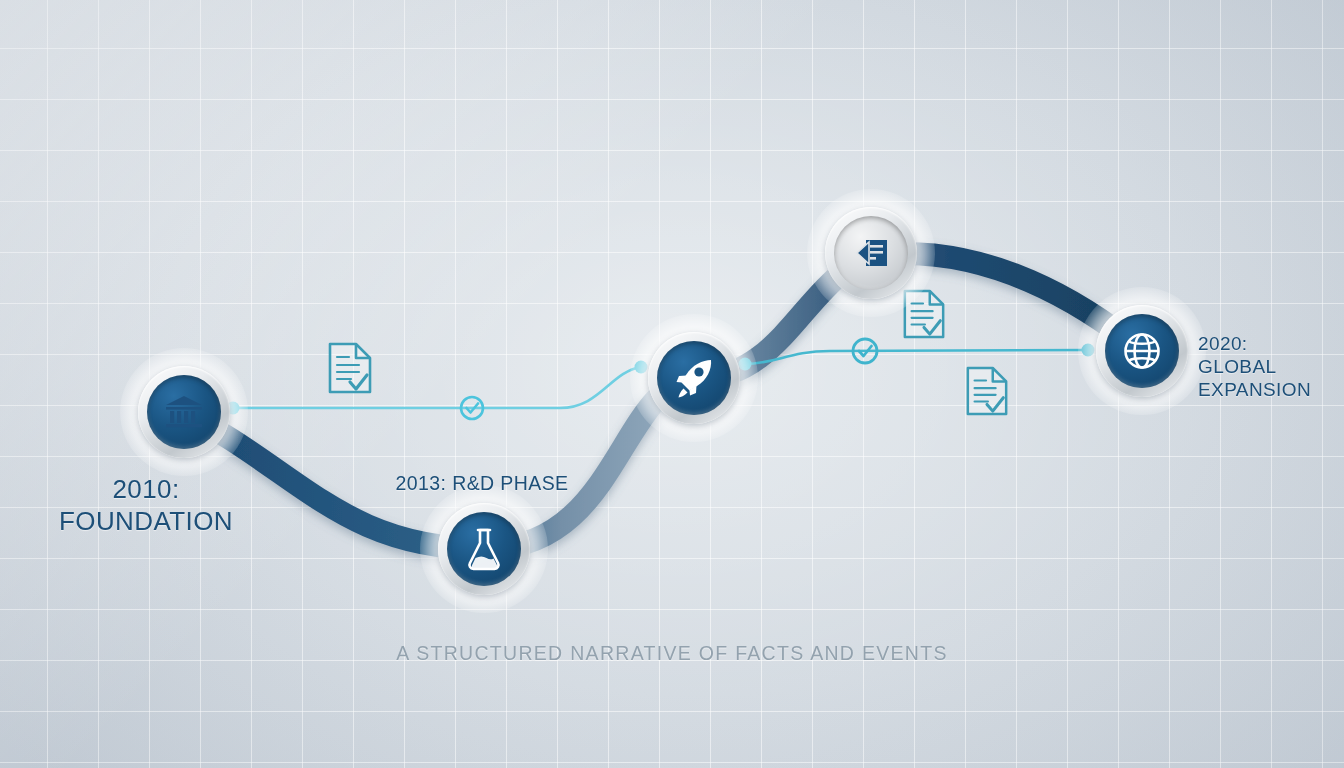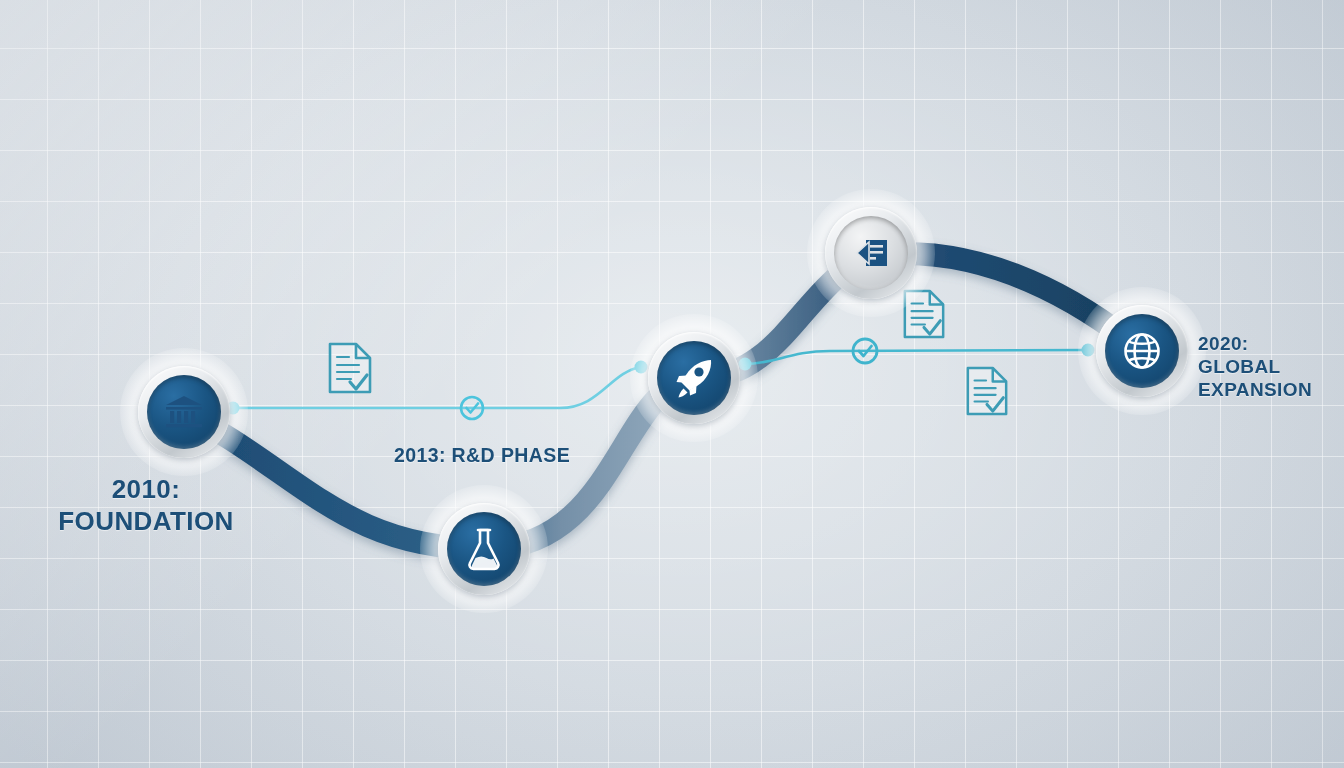--- a/index.html
+++ b/index.html
@@ -98,21 +98,21 @@
   
   .docicon {
     position: absolute;
     transform: translate(-50%, -50%);
   }
 
   
   .label {
     position: absolute;
     color: #1d4f78;
-    font-weight: bold;
+    font-weight: normal;
     letter-spacing: 0.4px;
     line-height: 1.22;
     white-space: pre-line;
     text-shadow: 0 1px 1px rgba(255,255,255,0.55);
   }
   .label.c  { transform: translateX(-50%); text-align: center; }
   .label.l  { text-align: left; }
 
   .caption {
     position: absolute;
@@ -287,21 +287,22 @@
           <path d="M7 10.5 C12 13.5, 28 13.5, 33 10.5"></path>
           <path d="M7 29.5 C12 26.5, 28 26.5, 33 29.5"></path>
         </g>
       </svg>
     </div>
   </div>
 
   <div class="label c" style="left:146px; top:474px; font-size:26px;">2010:
 FOUNDATION</div>
 
-  <div class="label c" style="left:482px; top:444px; font-size:19.5px;">2013: R&amp;D PHASE</div>
+  <div class="label c" style="left:482px; top:472px; font-size:19.5px;">2013: R&amp;D PHASE</div>
 
 
   <div class="label l" style="left:1198px; top:332px; font-size:19px;">2020:
 GLOBAL
 EXPANSION</div>
 
+  <div class="caption" style="top:642px;">A STRUCTURED NARRATIVE OF FACTS AND EVENTS</div>
 
 </div>
 
 </body></html>

